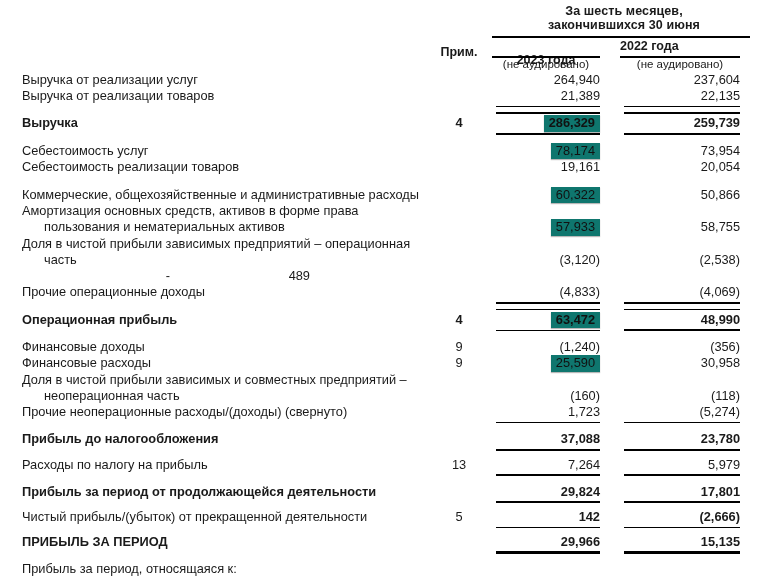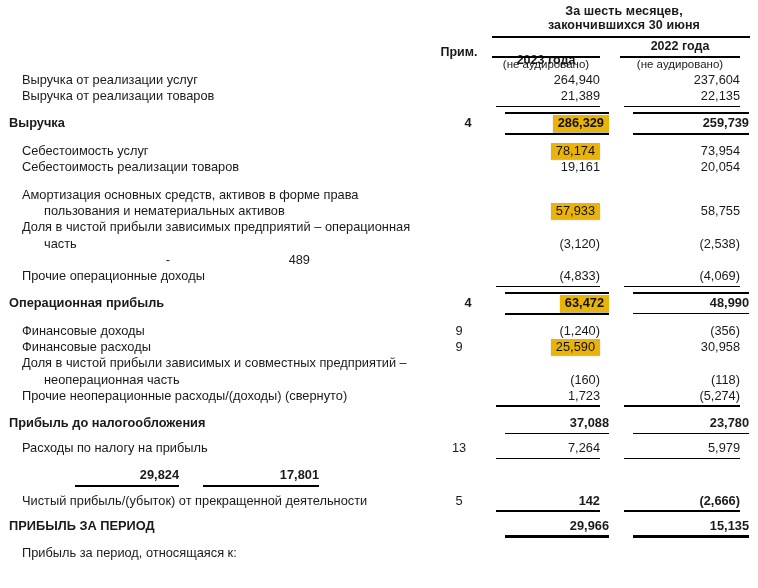--- a/index.html
+++ b/index.html
@@ -67,21 +67,21 @@
     width: 108px;
     text-align: center;
     font-size: 12.5px;
     font-weight: bold;
   }
   .hdr-y2 {
     position: absolute;
     left: 620px;
     top: 39px;
     width: 120px;
-    text-align: center;
+    text-align: left;
     font-size: 12.5px;
     font-weight: bold;
   }
   .hdr-rule-1 {
     position: absolute;
     top: 56px;
     left: 492px;
     width: 108px;
     height: 2px;
     background: #000;
@@ -141,29 +141,29 @@
     font-size: 12.8px;
     line-height: 16.2px;
     padding-right: 0px;
     box-sizing: border-box;
   }
   .row .num.c1 { width: 110px; margin-left: 2px; }
   .row .num.c2 { width: 140px; }
 
   .row.bold .label,
   .row.bold .note,
-  .row.bold .num { font-weight: bold; padding-left: 9px; }
+  .row.bold .num { font-weight: bold; }
 
   .row.indent .label { padding-left: 44px; }
   .gap8 { height: 9px; }
   .gap10 { height: 11px; }
 
   
   .hl {
-    background: #eab308;
+    background: #0f766e;
     box-shadow: 0 1px 1px rgba(0,0,0,.28);
     padding: 1px 5px 1px 5px;
     display: inline-block;
     color: #111;
     position: relative;
     z-index: 3;
     line-height: 14.5px;
   }
 
   
@@ -241,20 +241,26 @@
 
     <div class="row">
       <div class="label">Себестоимость реализации товаров</div>
       <div class="note"></div>
       <div class="num c1"><span>19,161</span></div>
       <div class="num c2"><span>20,054</span></div>
     </div>
 
     <div class="gap10"></div>
 
+    <div class="row">
+      <div class="label">Коммерческие, общехозяйственные и административные расходы</div>
+      <div class="note"></div>
+      <div class="num c1"><span class="hl">60,322</span></div>
+      <div class="num c2"><span>50,866</span></div>
+    </div>
 
     <div class="row">
       <div class="label">Амортизация основных средств, активов в форме права</div>
       <div class="note"></div>
       <div class="num c1"><span></span></div>
       <div class="num c2"><span></span></div>
     </div>
 
     <div class="row indent">
       <div class="label">пользования и нематериальных активов</div>
@@ -351,20 +357,21 @@
     <div class="row">
       <div class="label">Расходы по налогу на прибыль</div>
       <div class="note">13</div>
       <div class="num c1"><span>7,264</span><i class="rule-bot"></i></div>
       <div class="num c2"><span>5,979</span><i class="rule-bot"></i></div>
     </div>
 
     <div class="gap10"></div>
 
     <div class="row bold">
+      <div class="label">Прибыль за период от продолжающейся деятельности</div>
       <div class="note"></div>
       <div class="num c1"><span>29,824</span><i class="rule-bot"></i></div>
       <div class="num c2"><span>17,801</span><i class="rule-bot"></i></div>
     </div>
 
     <div class="gap8"></div>
 
     <div class="row">
       <div class="label">Чистый прибыль/(убыток) от прекращенной деятельности</div>
       <div class="note">5</div>

